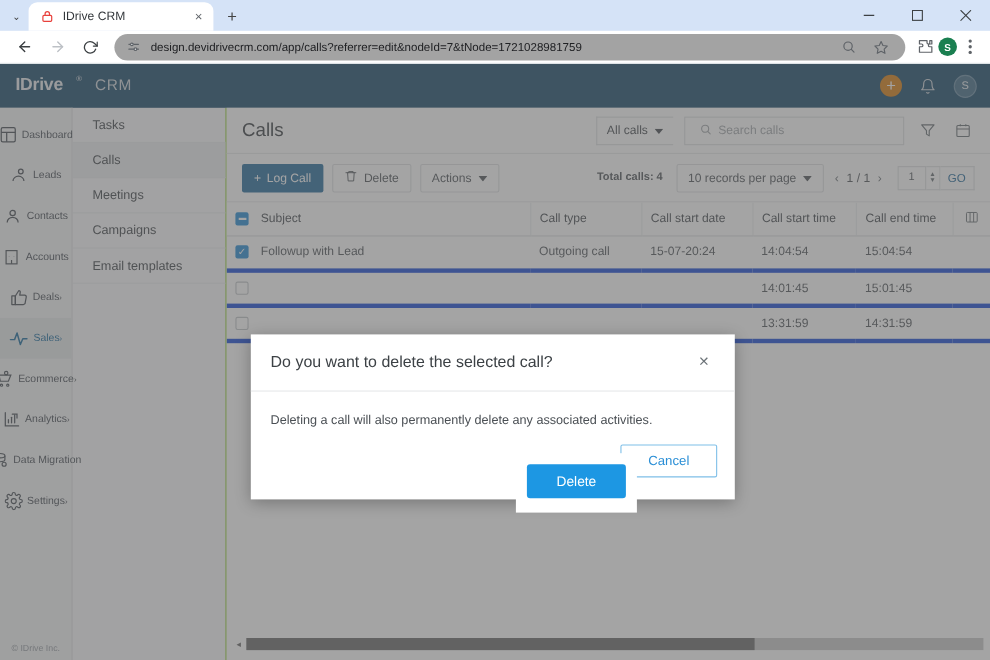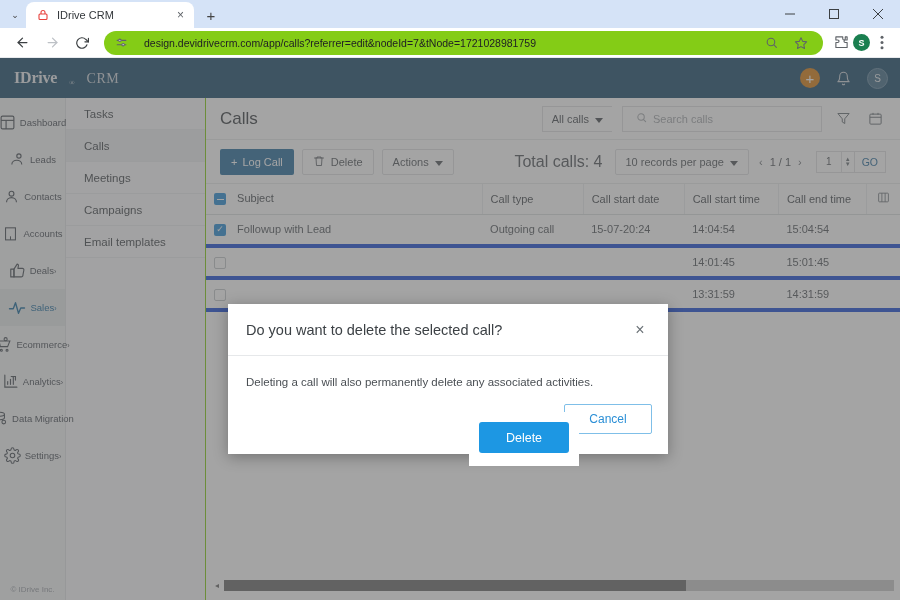--- a/index.html
+++ b/index.html
@@ -36,40 +36,40 @@
     color: #3c4043; }
 
   .toolbar-row {
     height: 30px; background: #fff; display: flex; align-items: center;
     padding: 0 8px; gap: 2px; flex: 0 0 30px; border-bottom: 1px solid #e8eaed;
   }
   .nav-btn { width: 28px; height: 28px; display: flex; align-items: center; justify-content: center;
     color: #3c4043; border-radius: 50%; }
   .nav-btn.disabled { color: #bdc1c6; }
   .omnibox {
-    flex: 1; height: 24px; background: #84cc16; border-radius: 13px;
-    display: flex; align-items: center; padding: 0 10px; gap: 15px; margin: 0 6px;
+    flex: 1; height: 24px; background: #a3a3a3; border-radius: 13px;
+    display: flex; align-items: center; padding: 0 10px; gap: 8px; margin: 0 6px;
   }
   .omni-icon { width: 15px; height: 15px; display: flex; align-items: center; justify-content: center; color: #5f6368; }
   .omni-url { flex: 1; font-size: 10.5px; color: #202124; white-space: nowrap; overflow: hidden; }
   .omni-right { display: flex; align-items: center; gap: 10px; padding-right: 2px; }
   .tb-icon { width: 20px; height: 20px; display: flex; align-items: center; justify-content: center; color: #5f6368; }
   .profile-dot {
     width: 17px; height: 17px; border-radius: 50%; background: #1a7f50; color: #fff;
     font-size: 9px; display: flex; align-items: center; justify-content: center; font-weight: bold;
   }
 
   
   .app { flex: 1; position: relative; overflow: hidden; background: #fff; }
 
   .app-header {
     height: 40px; background: #1e4e6d; display: flex; align-items: center;
     padding: 0 14px; position: relative;
   }
-  .logo { display: flex; align-items: flex-end; gap: 12px; font-family: Liberation Serif, serif; }
+  .logo { display: flex; align-items: flex-start; gap: 12px; }
   .logo-idrive { font-size: 16px; font-weight: bold; color: #e9ecef; letter-spacing: -0.2px; position: relative; }
   .logo-reg { font-size: 7px; color: #cfd6dc; vertical-align: super; }
   .logo-crm { font-size: 14px; color: #cfd6dc; letter-spacing: 0.5px; }
   .header-right { position: absolute; right: 12px; display: flex; align-items: center; gap: 16px; }
   .plus-btn {
     width: 20px; height: 20px; border-radius: 50%; background: #d98018; color: #fff;
     font-size: 15px; display: flex; align-items: center; justify-content: center; line-height: 1;
   }
   .bell { color: #cfd6dc; display: flex; align-items: center; }
   .avatar-hdr {
@@ -135,21 +135,21 @@
   .btn-primary {
     height: 26px; background: #2b6f9e; color: #fff; font-size: 11px; border: none;
     padding: 0 11px; display: flex; align-items: center; gap: 5px; border-radius: 2px;
   }
   .btn-plain {
     height: 26px; background: #fff; color: #54595e; font-size: 11px;
     border: 1px solid #dfe1e3; padding: 0 10px; display: flex; align-items: center; gap: 6px;
     border-radius: 2px;
   }
   .ab-spacer { flex: 1; }
-  .total-txt { font-size: 16px; color: #54595e; margin-right: 4px; }
+  .total-txt { font-size: 10px; color: #54595e; margin-right: 4px; font-weight: bold; }
   .pager { display: flex; align-items: center; gap: 5px; font-size: 11px; color: #54595e; }
   .pg-arrow { color: #6c7378; padding: 0 2px; font-size: 11px; }
   .pg-input {
     width: 26px; height: 22px; border: 1px solid #dfe1e3; font-size: 10px; color: #54595e;
     text-align: center; line-height: 20px; background: #fff;
   }
   .spin { display: flex; flex-direction: column; font-size: 6px; color: #6c7378; line-height: 5px;
     border: 1px solid #dfe1e3; border-left: none; height: 22px; justify-content: center; padding: 0 3px; }
   .go-btn { font-size: 10.5px; color: #2b6f9e; border: 1px solid #dfe1e3; border-left: none;
     height: 22px; display: flex; align-items: center; padding: 0 7px; background: #fff; }

